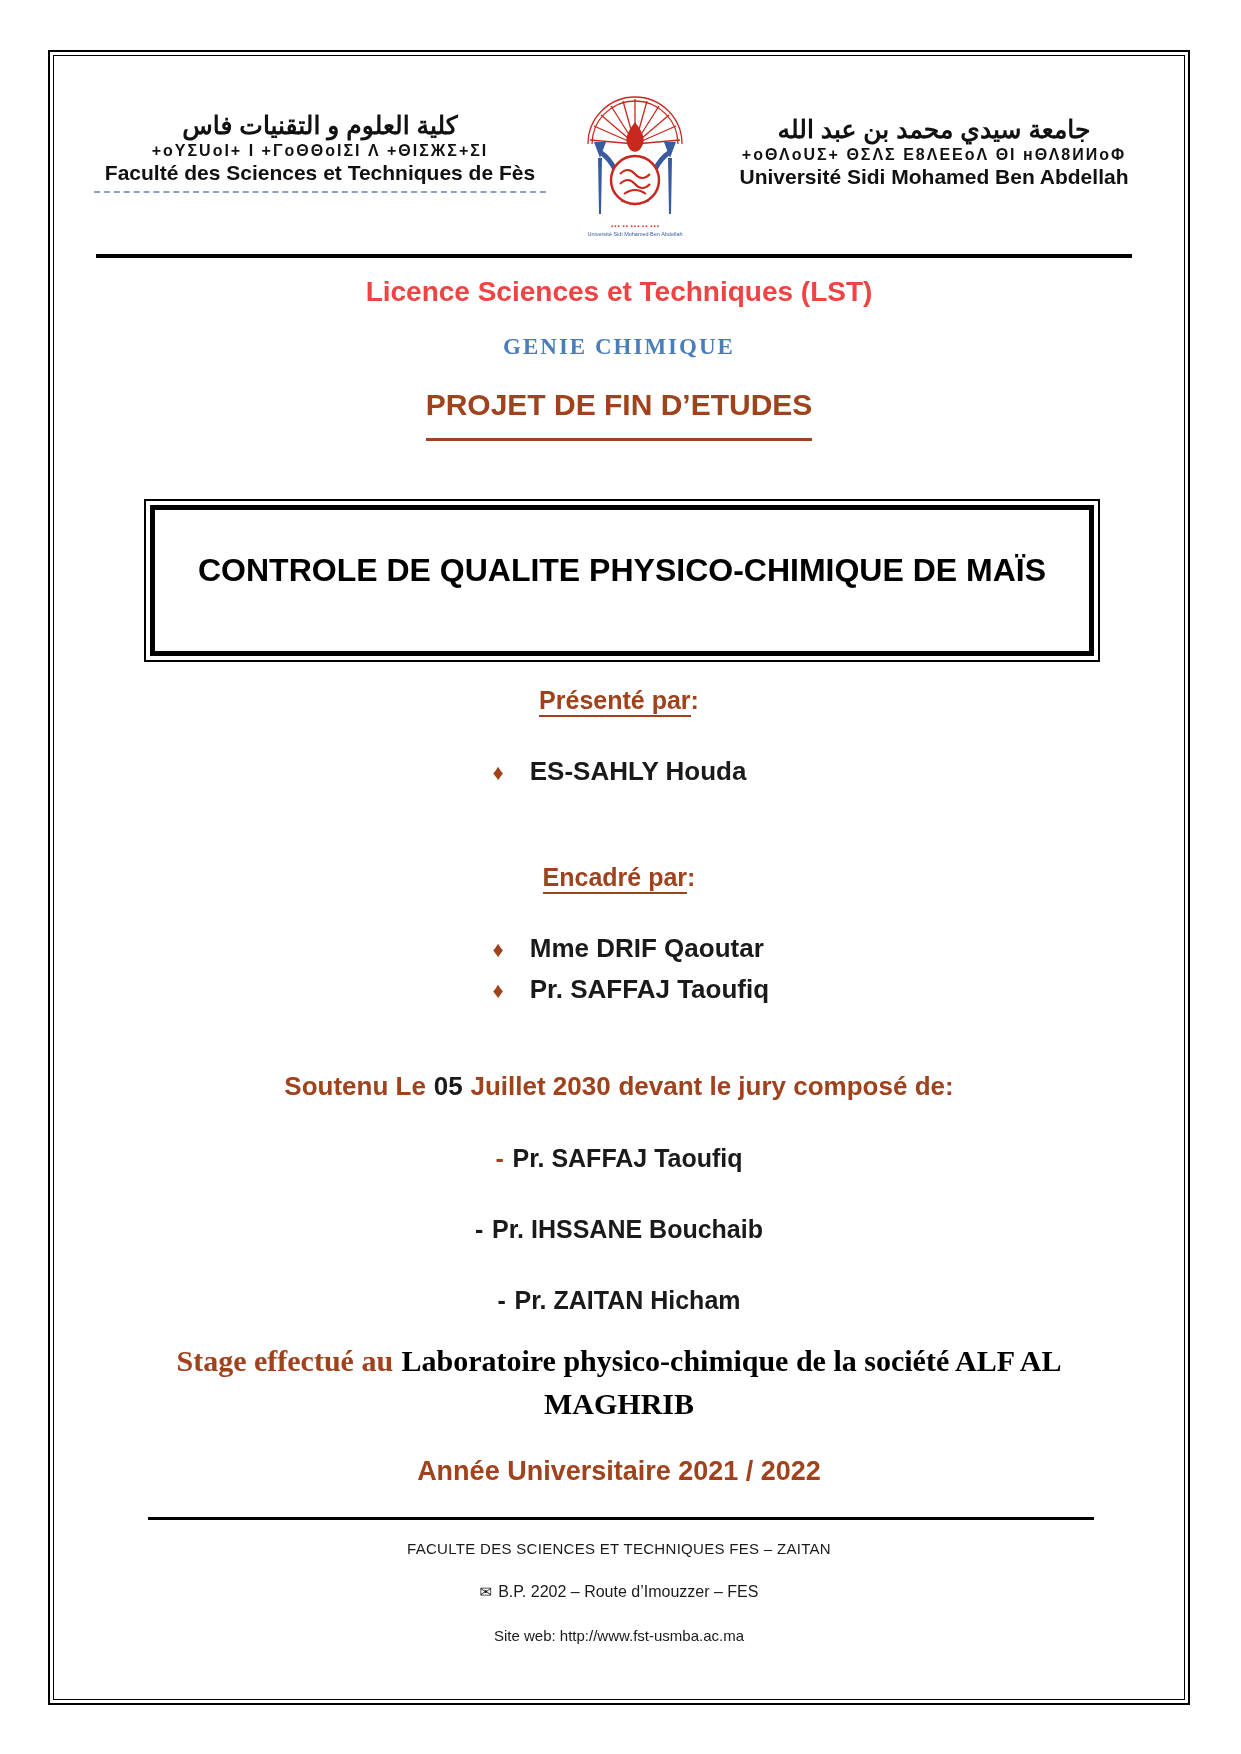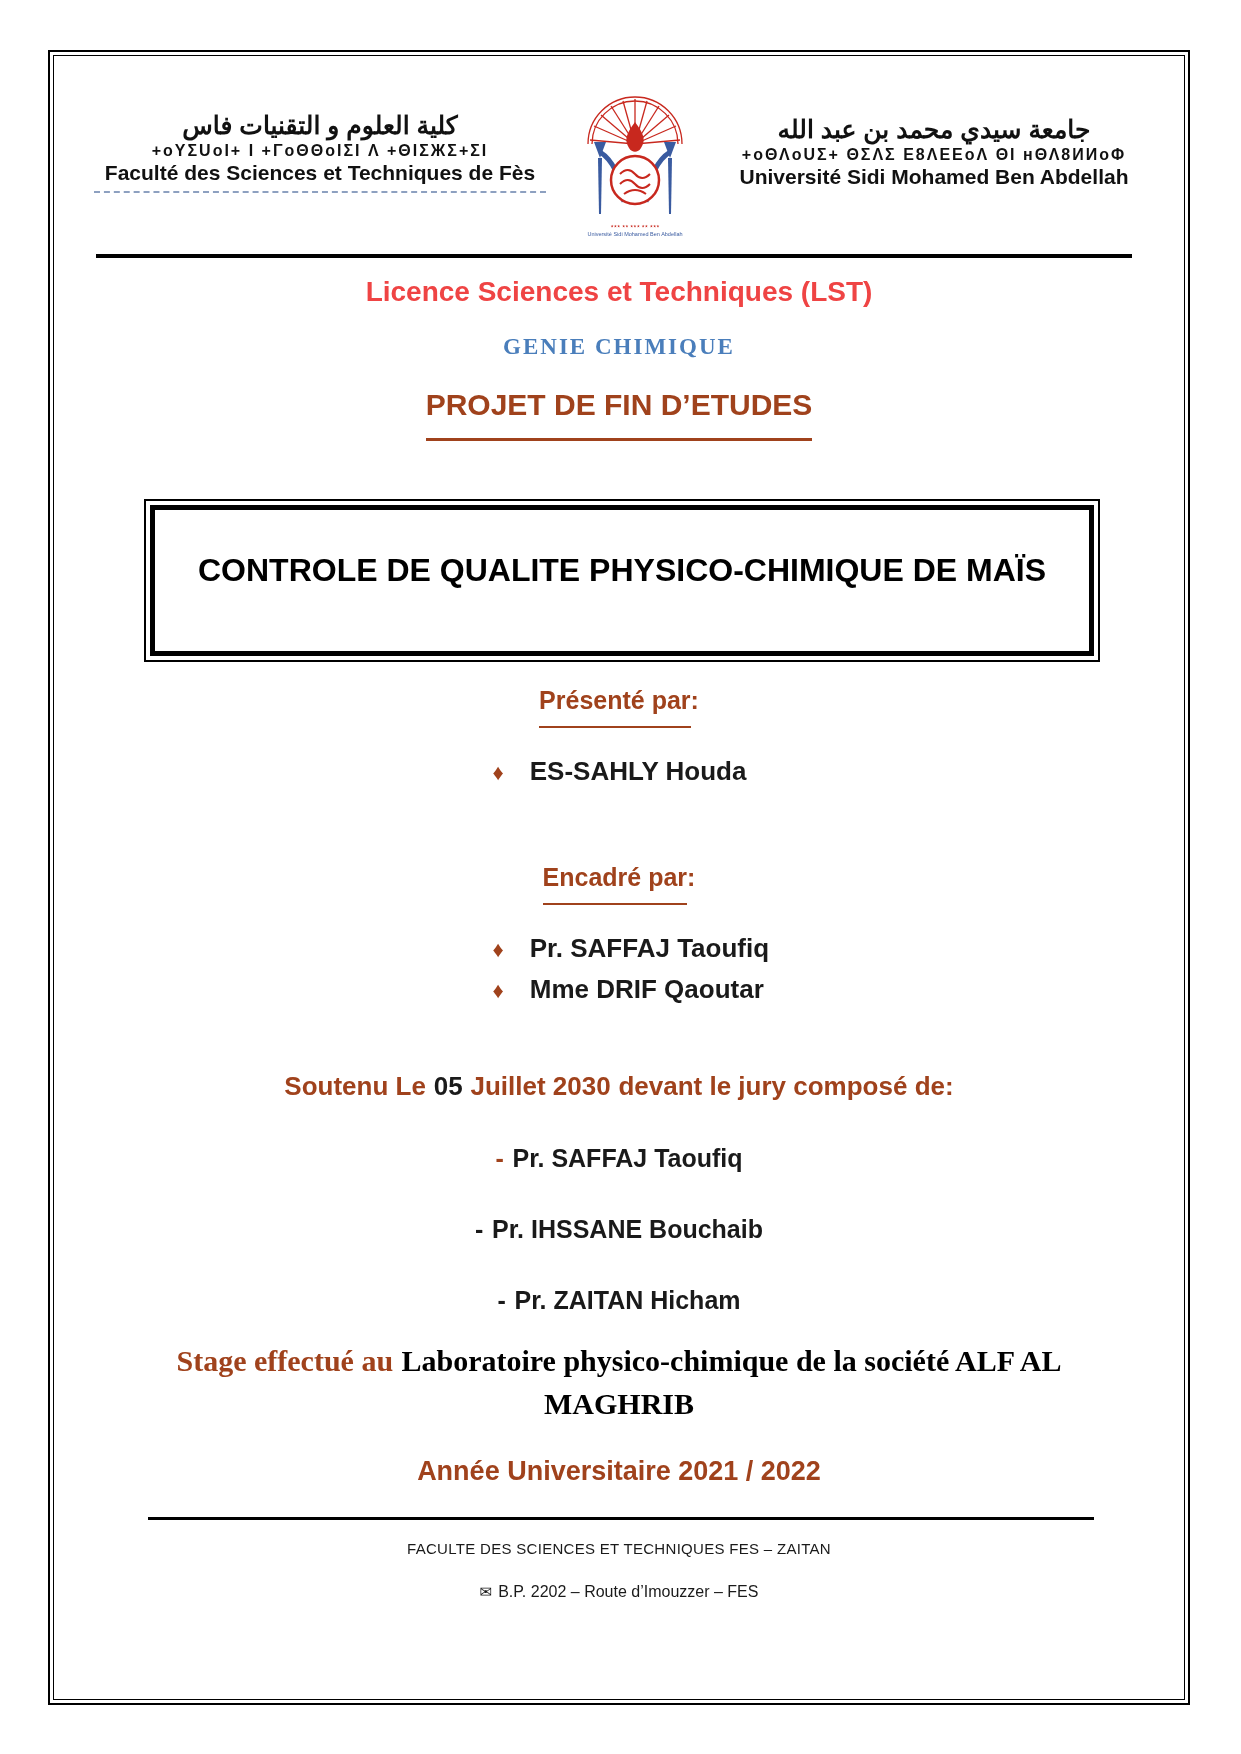--- a/index.html
+++ b/index.html
@@ -47,21 +47,21 @@
   .dept-title{margin-top:26px;font-family:"Liberation Serif",serif;font-size:23px;
     font-weight:bold;color:var(--blue);letter-spacing:2px;}
   .project-title{margin-top:28px;font-size:30px;font-weight:bold;color:var(--brown);}
   .project-title .ul{border-bottom:3px solid var(--brown);padding-bottom:16px;display:inline-block;}
   
   .thesis-box{margin:58px 46px 0 52px;border:2px solid #000;padding:4px;}
   .thesis-box-inner{border:5px solid #000;padding:42px 10px 62px 10px;text-align:center;}
   .thesis-title{font-family:Liberation Sans, sans-serif;font-size:32px;font-weight:bold;color:#000;}
   
   .section-head{margin-top:24px;text-align:center;font-size:25px;font-weight:bold;color:var(--brown);}
-  .section-head .ul{border-bottom:2px solid var(--brown);padding-bottom:12px;}
+  .section-head .ul{border-bottom:2px solid var(--brown);padding-bottom:1px;}
   .bullet-list{margin-top:36px;margin-left:38%;}
   .bullet-row{font-size:26px;font-weight:bold;color:#1a1a1a;line-height:1.55;}
   .bullet-row .diamond{color:var(--brown);font-size:22px;margin-right:26px;}
   .sect-encadre{margin-top:72px;}
   .defense-line{margin-top:62px;text-align:center;font-size:26px;font-weight:bold;color:var(--brown);}
   .defense-line .black{color:#1a1a1a;}
   .defense-line span{margin-right:.30em;}
   .defense-line span:last-child{margin-right:0;}
   .jury-row{margin-top:42px;text-align:center;font-size:25px;font-weight:bold;color:#1a1a1a;}
   .jury-dash{margin-right:.35em;}
@@ -166,24 +166,24 @@
       <div class="bullet-row">
         <span class="diamond">♦</span><span>ES-SAHLY Houda</span>
       </div>
     </div>
 
     <div class="section-head sect-encadre">
       <span class="ul">Encadré par</span><span>:</span>
     </div>
     <div class="bullet-list">
       <div class="bullet-row">
+        <span class="diamond">♦</span><span>Mme DRIF Qaoutar</span>
+      </div>
+      <div class="bullet-row">
         <span class="diamond">♦</span><span>Pr. SAFFAJ Taoufiq</span>
-      </div>
-      <div class="bullet-row">
-        <span class="diamond">♦</span><span>Mme DRIF Qaoutar</span>
       </div>
     </div>
 
     <div class="defense-line">
       <span>Soutenu Le</span><span class="black">05</span><span>Juillet 2030</span><span>devant le jury composé de:</span>
     </div>
 
     <div>
       <div class="jury-row">
         <span class="jury-dash">-</span><span>Pr. SAFFAJ Taoufiq</span>
@@ -200,15 +200,16 @@
       <span class="pre">Stage effectué au</span><span>Laboratoire physico-chimique de la société ALF AL MAGHRIB</span>
     </div>
 
     <div class="year-line">Année Universitaire 2021 / 2022</div>
 
     <hr class="footer-rule">
     <div class="footer-line f1">FACULTE DES SCIENCES ET TECHNIQUES FES – ZAITAN</div>
     <div class="footer-line f2">
       <span class="f-icon">✉</span><span>B.P. 2202 – Route d’Imouzzer – FES</span>
     </div>
+    <div class="footer-line f4">Site web: http://www.fst-usmba.ac.ma</div>
 
   </div>
 </div>
 
 </body></html>

